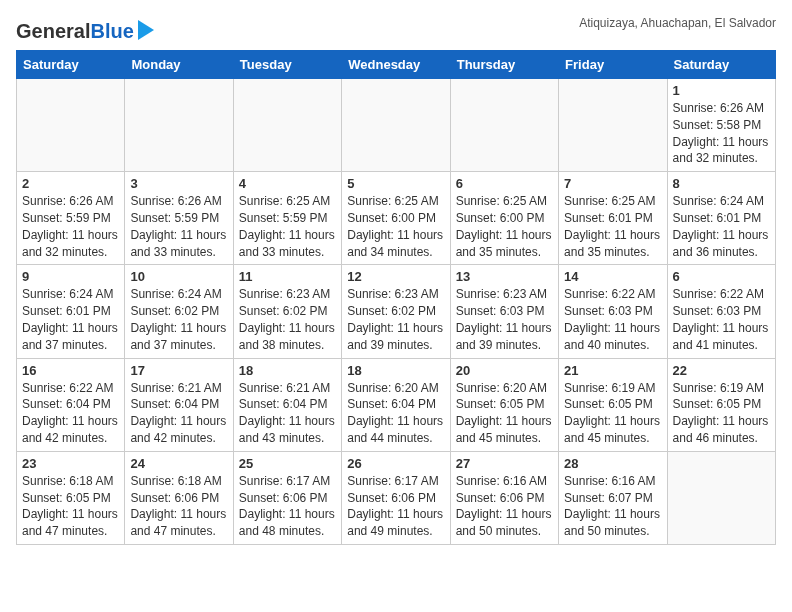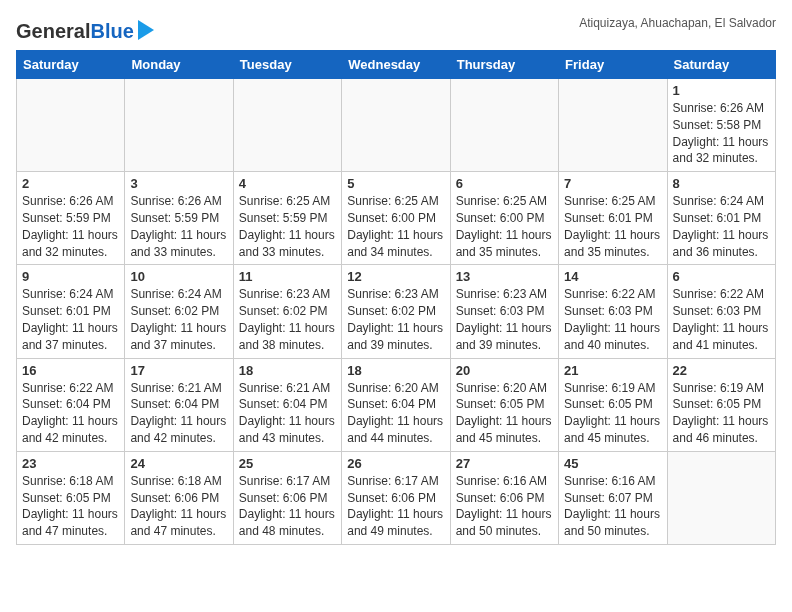--- a/index.html
+++ b/index.html
@@ -311,21 +311,21 @@
 and 49 minutes.</div>
         </td>
         <td>
           <span class="day-num">27</span>
           <div class="day-info" style="white-space: pre-line;">Sunrise: 6:16 AM
 Sunset: 6:06 PM
 Daylight: 11 hours
 and 50 minutes.</div>
         </td>
         <td>
-          <span class="day-num">45</span>
+          <span class="day-num">28</span>
           <div class="day-info" style="white-space: pre-line;">Sunrise: 6:16 AM
 Sunset: 6:07 PM
 Daylight: 11 hours
 and 50 minutes.</div>
         </td>
         <td class="empty-cell"></td>
       </tr>
     </tbody>
 </table>
 

